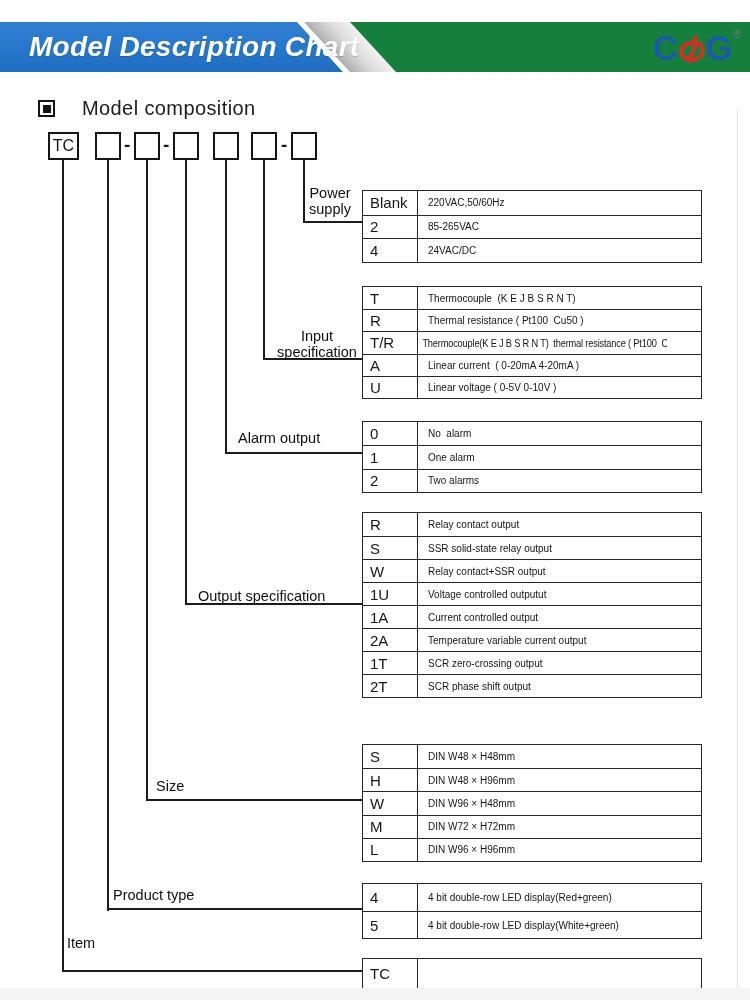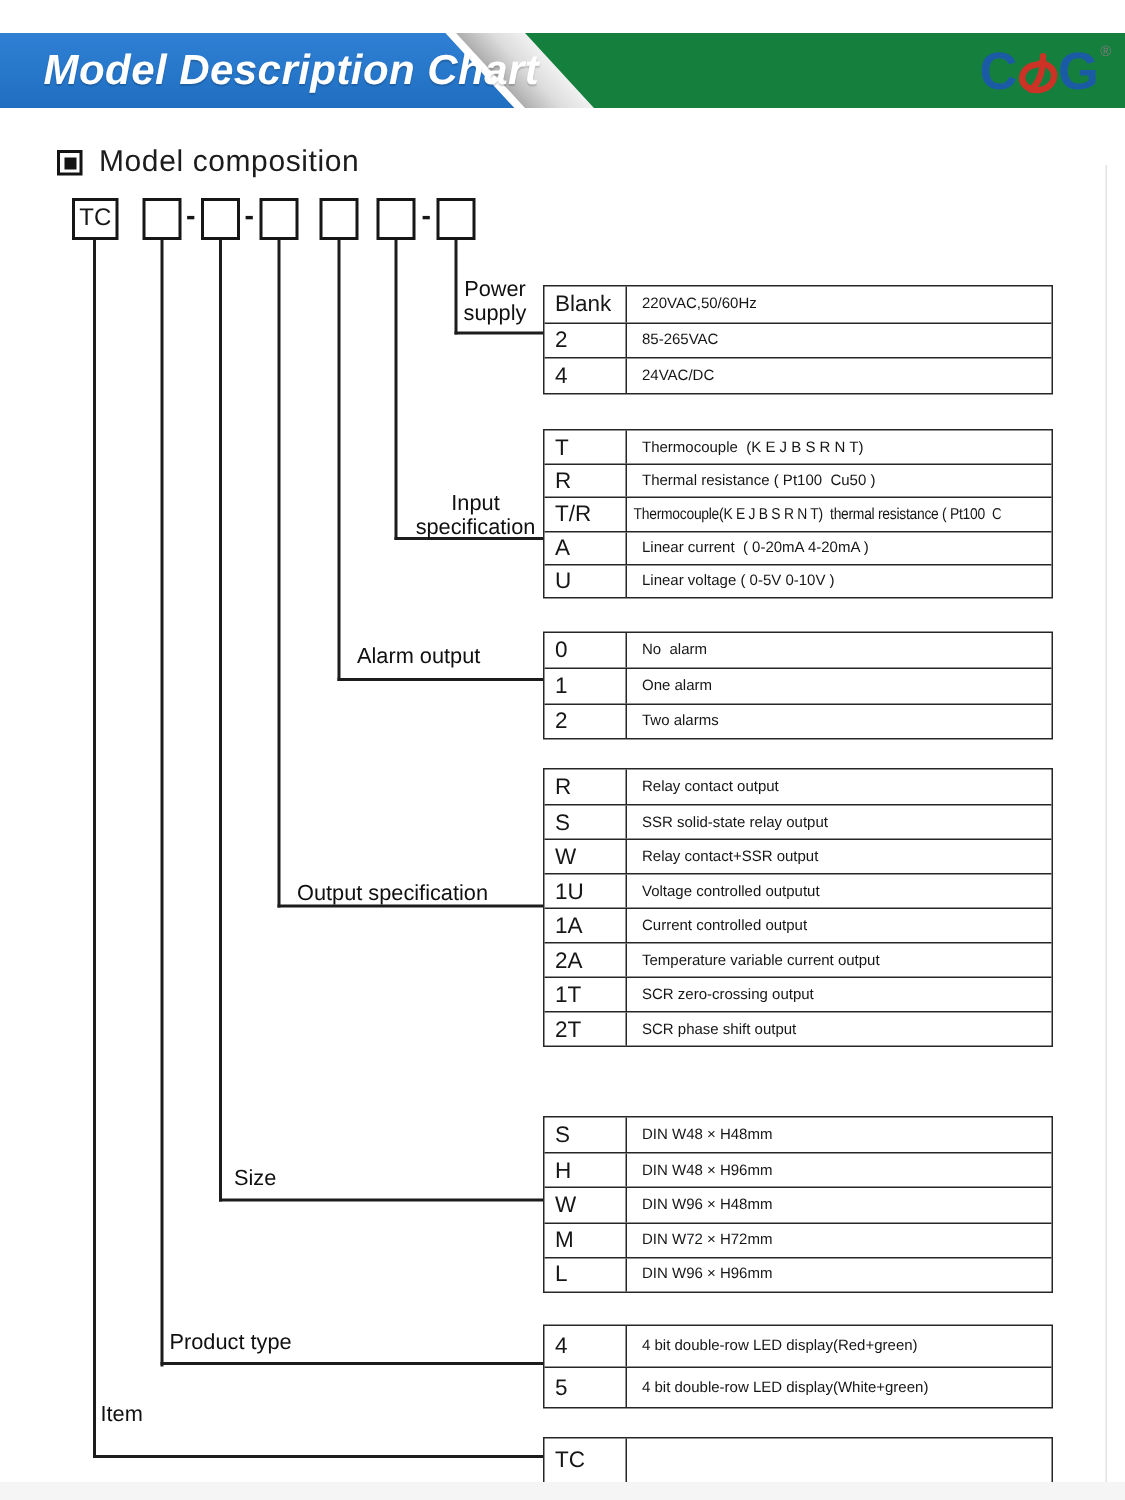--- a/index.html
+++ b/index.html
@@ -29,21 +29,21 @@
     letter-spacing:.3px;color:#ffffff;white-space:nowrap;
     text-shadow:0 1px 1px rgba(0,0,0,.18);
   }
   
   .logo{position:absolute;left:653px;top:28px;height:40px;display:flex;align-items:center;}
   .logo .lc{font-size:35px;font-weight:bold;color:#1b5ba6;line-height:40px;}
   .logo svg{margin:3px -1px 0 -1px;display:block;}
   .logo .lreg{font-size:10px;color:#7a7a7a;align-self:flex-start;margin-top:1px;margin-left:1px;}
 
   
-  .section-head{position:absolute;left:38px;top:97px;display:flex;align-items:center;gap:11px;}
+  .section-head{position:absolute;left:38px;top:97px;display:flex;align-items:center;gap:27px;}
   .bullet-icon{width:17px;height:17px;border:2.5px solid #141414;display:flex;align-items:center;justify-content:center;box-sizing:border-box;background:#fff;}
   .bullet-icon span{width:8px;height:8px;background:#141414;display:block;}
   .section-title{font-size:20px;color:#1c1c1c;letter-spacing:.4px;}
 
   
   .mbox{position:absolute;top:132px;height:28px;width:26px;border:2px solid #161616;box-sizing:border-box;background:#fff;
         display:flex;align-items:center;justify-content:center;font-size:16px;}
   .mbox.tc{width:31px;}
   .mdash{position:absolute;top:134px;font-size:19px;font-weight:bold;color:#161616;}
 

